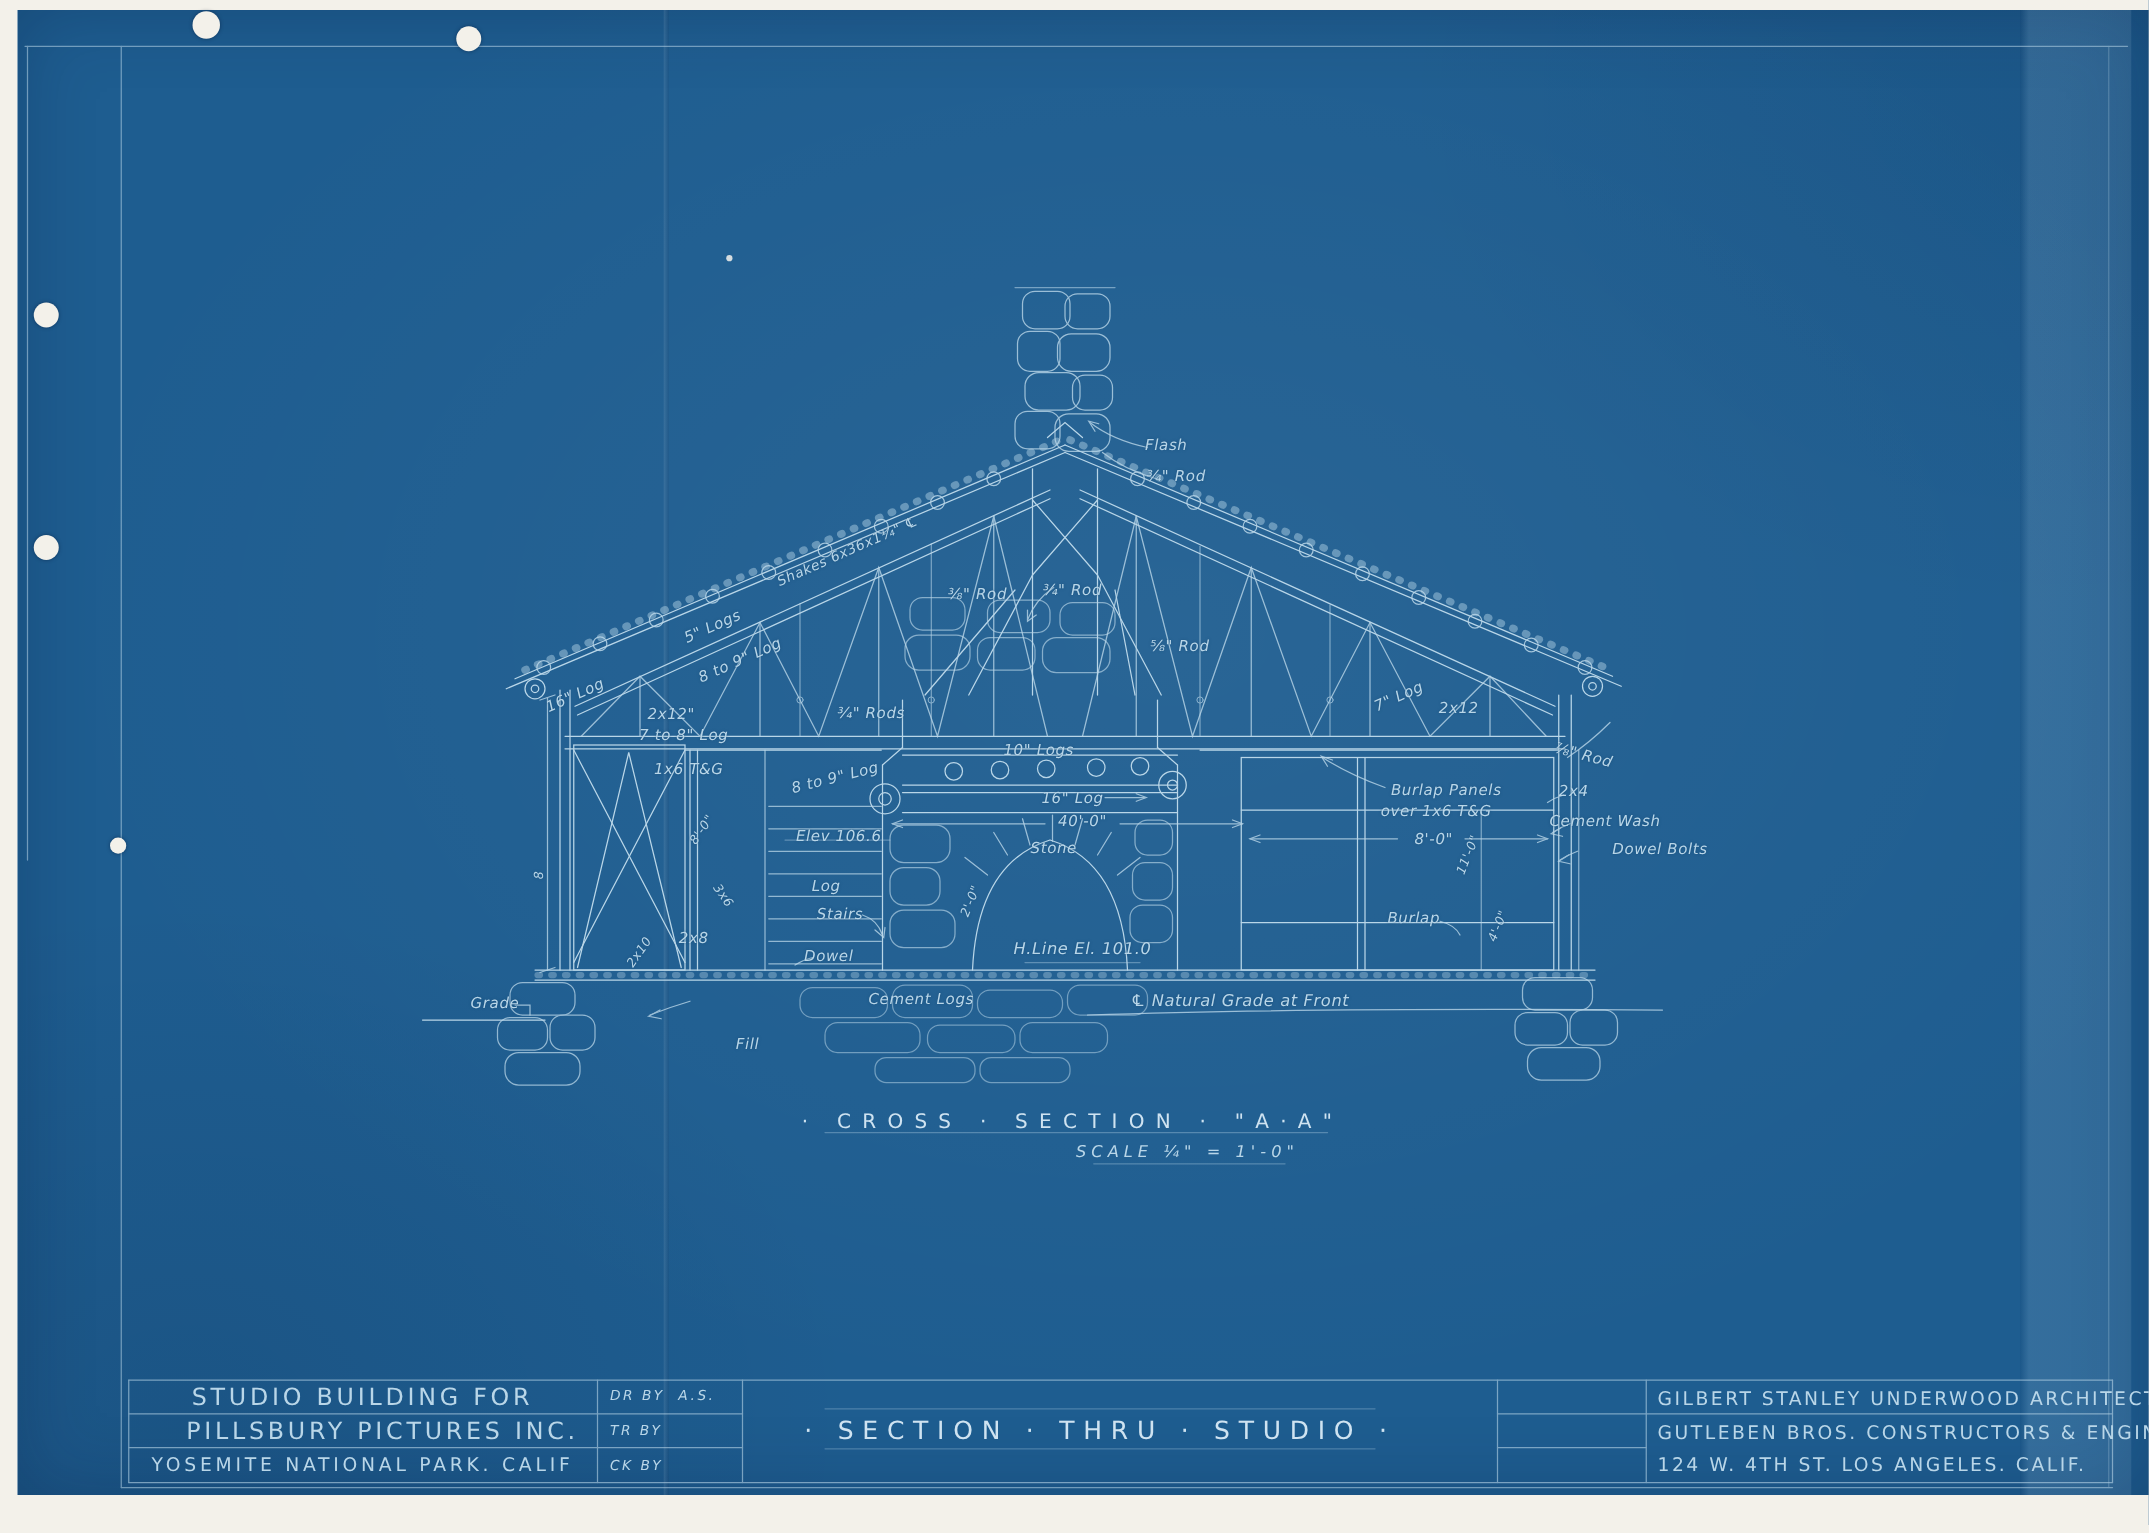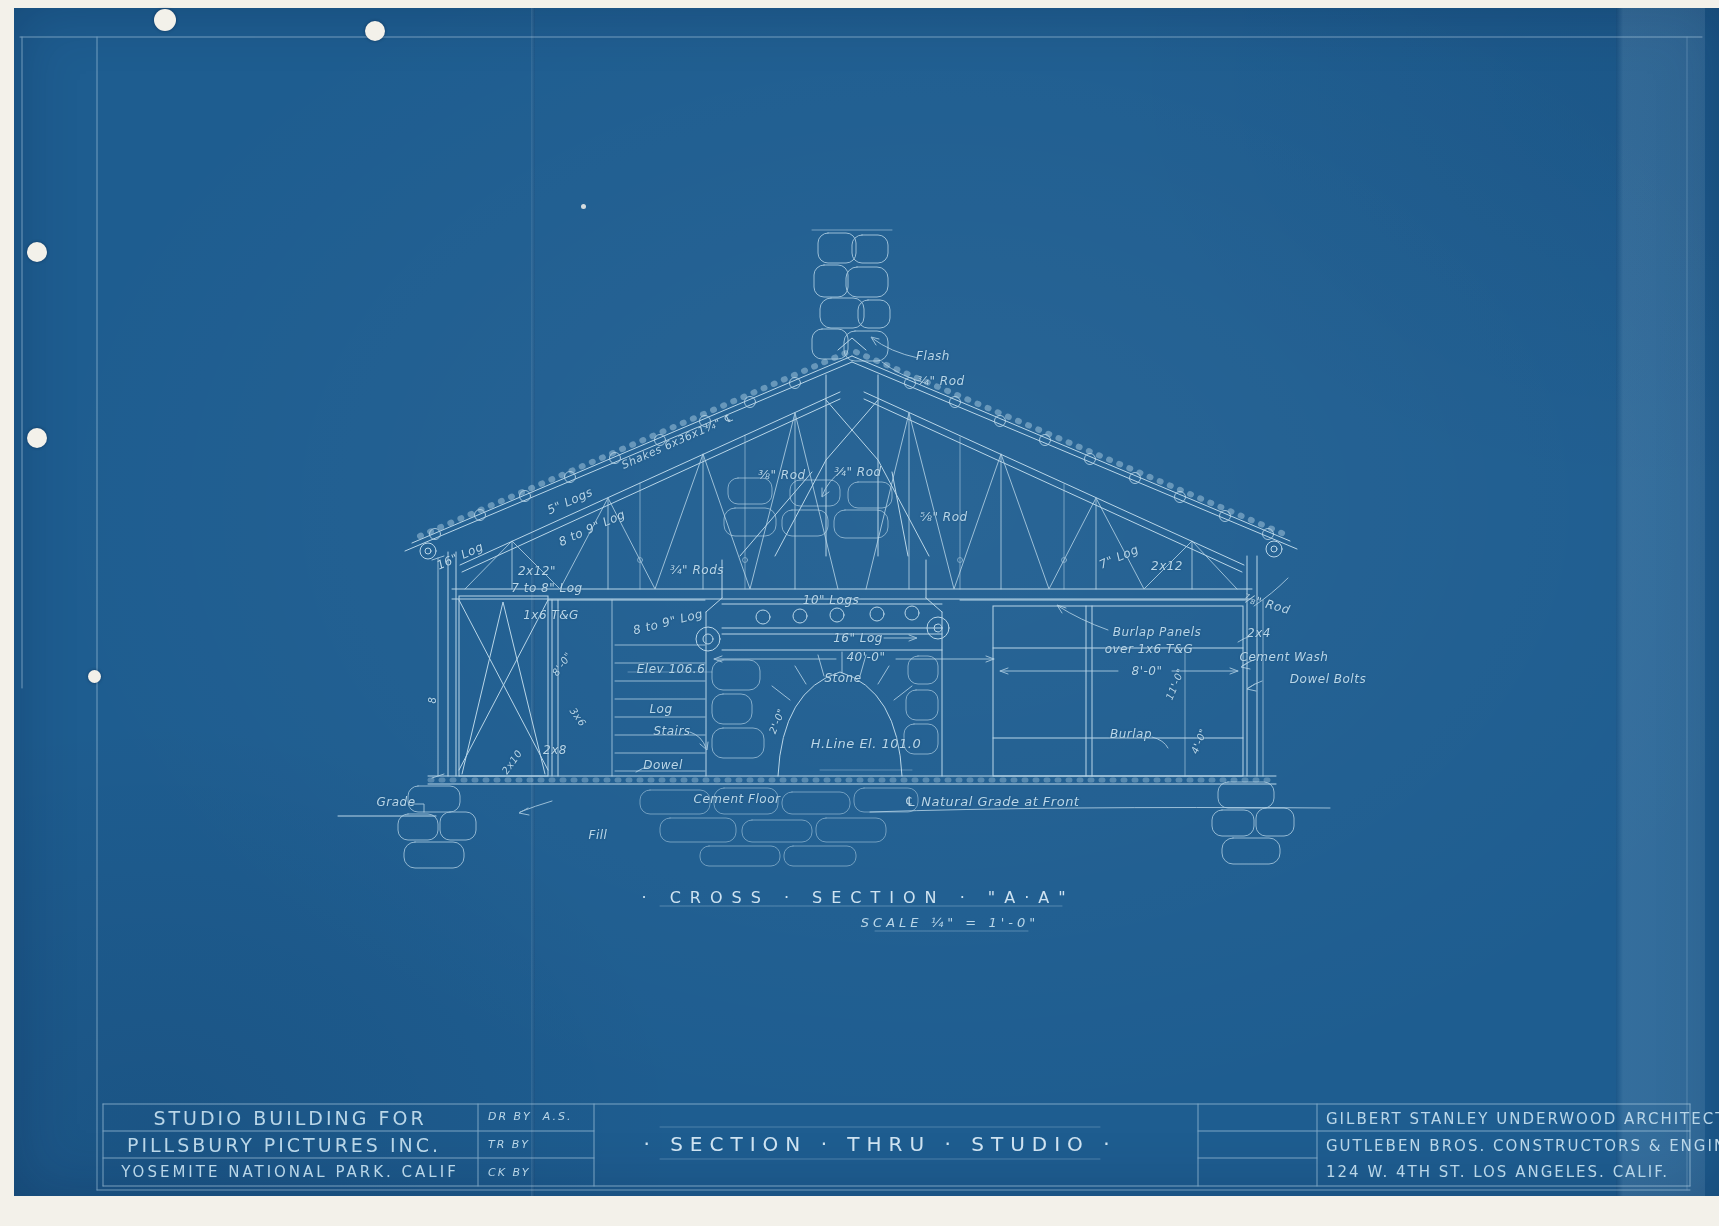--- a/index.html
+++ b/index.html
@@ -336,52 +336,52 @@
     <div class="ann" style="left: 661px; top: 709px; transform: translate(-50%, -50%) rotate(0deg);">Log</div>
     <div class="ann" style="left: 672px; top: 731px; transform: translate(-50%, -50%) rotate(0deg);">Stairs</div>
     <div class="ann" style="left: 663px; top: 765px; transform: translate(-50%, -50%) rotate(0deg);">Dowel</div>
     <div class="ann" style="left: 555px; top: 750px; transform: translate(-50%, -50%) rotate(0deg); text-align: center;">2x8</div>
     <div class="ann" style="left: 578px; top: 717px; font-size: 10px; transform: translate(-50%, -50%) rotate(55deg);">3x6</div>
     <div class="ann" style="left: 512px; top: 762px; font-size: 10px; transform: translate(-50%, -50%) rotate(-55deg);">2x10</div>
     <div class="ann" style="left: 562px; top: 664px; font-size: 10px; transform: translate(-50%, -50%) rotate(-55deg);">8'-0"</div>
     <div class="ann" style="left: 432px; top: 700px; font-size: 10px; transform: translate(-50%, -50%) rotate(-90deg);">8</div>
     <div class="ann" style="left: 396px; top: 802px; transform: translate(-50%, -50%) rotate(0deg);">Grade</div>
     <div class="ann" style="left: 598px; top: 799px; transform: translate(-50%, -50%) rotate(0deg); margin-top: 36px;">Fill</div>
-    <div class="ann" style="left: 737px; top: 799px; transform: translate(-50%, -50%) rotate(0deg);">Cement Floor</div>
+    <div class="ann" style="left: 737px; top: 799px; transform: translate(-50%, -50%) rotate(0deg);">Cement Logs</div>
     <div class="ann" style="left: 992px; top: 801px; font-size: 13px; transform: translate(-50%, -50%) rotate(0deg);">℄ Natural Grade at Front</div>
     <div class="ann" style="left: 933px; top: 356px; transform: translate(-50%, -50%) rotate(0deg);">Flash</div>
     <div class="ann" style="left: 941px; top: 381px; transform: translate(-50%, -50%) rotate(0deg);">¾" Rod</div>
     <div class="ann" style="left: 858px; top: 472px; transform: translate(-50%, -50%) rotate(0deg);">¾" Rod</div>
     <div class="ann" style="left: 782px; top: 475px; transform: translate(-50%, -50%) rotate(0deg);">⅜" Rod</div>
     <div class="ann" style="left: 944px; top: 517px; transform: translate(-50%, -50%) rotate(0deg);">⅝" Rod</div>
     <div class="ann" style="left: 831px; top: 600px; transform: translate(-50%, -50%) rotate(0deg);">10" Logs</div>
     <div class="ann" style="left: 858px; top: 638px; transform: translate(-50%, -50%) rotate(0deg);">16" Log</div>
     <div class="ann" style="left: 866px; top: 657px; transform: translate(-50%, -50%) rotate(0deg);">40'-0"</div>
     <div class="ann" style="left: 843px; top: 678px; transform: translate(-50%, -50%) rotate(0deg);">Stone</div>
-    <div class="ann" style="left: 866px; top: 743px; font-size: 13px; transform: translate(-50%, -50%) rotate(0deg);">H.Line El. 101.0</div>
+    <div class="ann" style="left: 866px; top: 760px; font-size: 13px; transform: translate(-50%, -50%) rotate(0deg);">H.Line El. 101.0</div>
     <div class="ann" style="left: 777px; top: 721px; font-size: 10px; transform: translate(-50%, -50%) rotate(-68deg);">2'-0"</div>
     <div class="ann" style="left: 1119px; top: 557px; transform: translate(-50%, -50%) rotate(-24deg);">7" Log</div>
     <div class="ann" style="left: 1167px; top: 566px; transform: translate(-50%, -50%) rotate(0deg);">2x12</div>
     <div class="ann" style="left: 1267px; top: 604px; transform: translate(-50%, -50%) rotate(15deg);">⅞" Rod</div>
     <div class="ann" style="left: 1157px; top: 632px; transform: translate(-50%, -50%) rotate(0deg);">Burlap Panels</div>
     <div class="ann" style="left: 1149px; top: 649px; transform: translate(-50%, -50%) rotate(0deg);">over 1x6 T&amp;G</div>
     <div class="ann" style="left: 1147px; top: 671px; transform: translate(-50%, -50%) rotate(0deg);">8'-0"</div>
     <div class="ann" style="left: 1175px; top: 684px; font-size: 10px; transform: translate(-50%, -50%) rotate(-68deg);">11'-0"</div>
     <div class="ann" style="left: 1131px; top: 734px; transform: translate(-50%, -50%) rotate(0deg);">Burlap</div>
     <div class="ann" style="left: 1259px; top: 633px; transform: translate(-50%, -50%) rotate(0deg);">2x4</div>
     <div class="ann" style="left: 1284px; top: 657px; transform: translate(-50%, -50%) rotate(0deg);">Cement Wash</div>
     <div class="ann" style="left: 1291px; top: 679px; transform: translate(-50%, -50%) rotate(0deg); margin-left: 37px;">Dowel Bolts</div>
     <div class="ann" style="left: 1199px; top: 741px; font-size: 10px; transform: translate(-50%, -50%) rotate(-68deg);">4'-0"</div>
   </div>
 
 <div class="lab big-title" style="left:858px;top:897px">· CROSS · SECTION · "A·A"</div>
 <div class="lab scale-line" style="left:950px;top:922px">SCALE ¼" = 1'-0"</div>
 
 <div class="lab tb-project" style="left:290px;top:1118px">STUDIO BUILDING FOR</div>
-<div class="lab tb-project" style="left:284px;top:1145px">PILLSBURY PICTURES INC.</div>
+<div class="lab tb-project" style="left:306px;top:1145px">PILLSBURY PICTURES INC.</div>
 <div class="lab tb-project" style="left:290px;top:1172px;font-size:15px">YOSEMITE NATIONAL PARK. CALIF</div>
 
 <div class="lab tb-credit" style="left:488px;top:1110px">
   <span>DR BY</span>&nbsp;
   <span>A.S.</span>
 </div>
 <div class="lab tb-credit" style="left:488px;top:1138px">TR BY</div>
 <div class="lab tb-credit" style="left:488px;top:1166px">CK BY</div>
 
 <div class="lab tb-sheet-title" style="left:880px;top:1144px">· SECTION · THRU · STUDIO ·</div>

